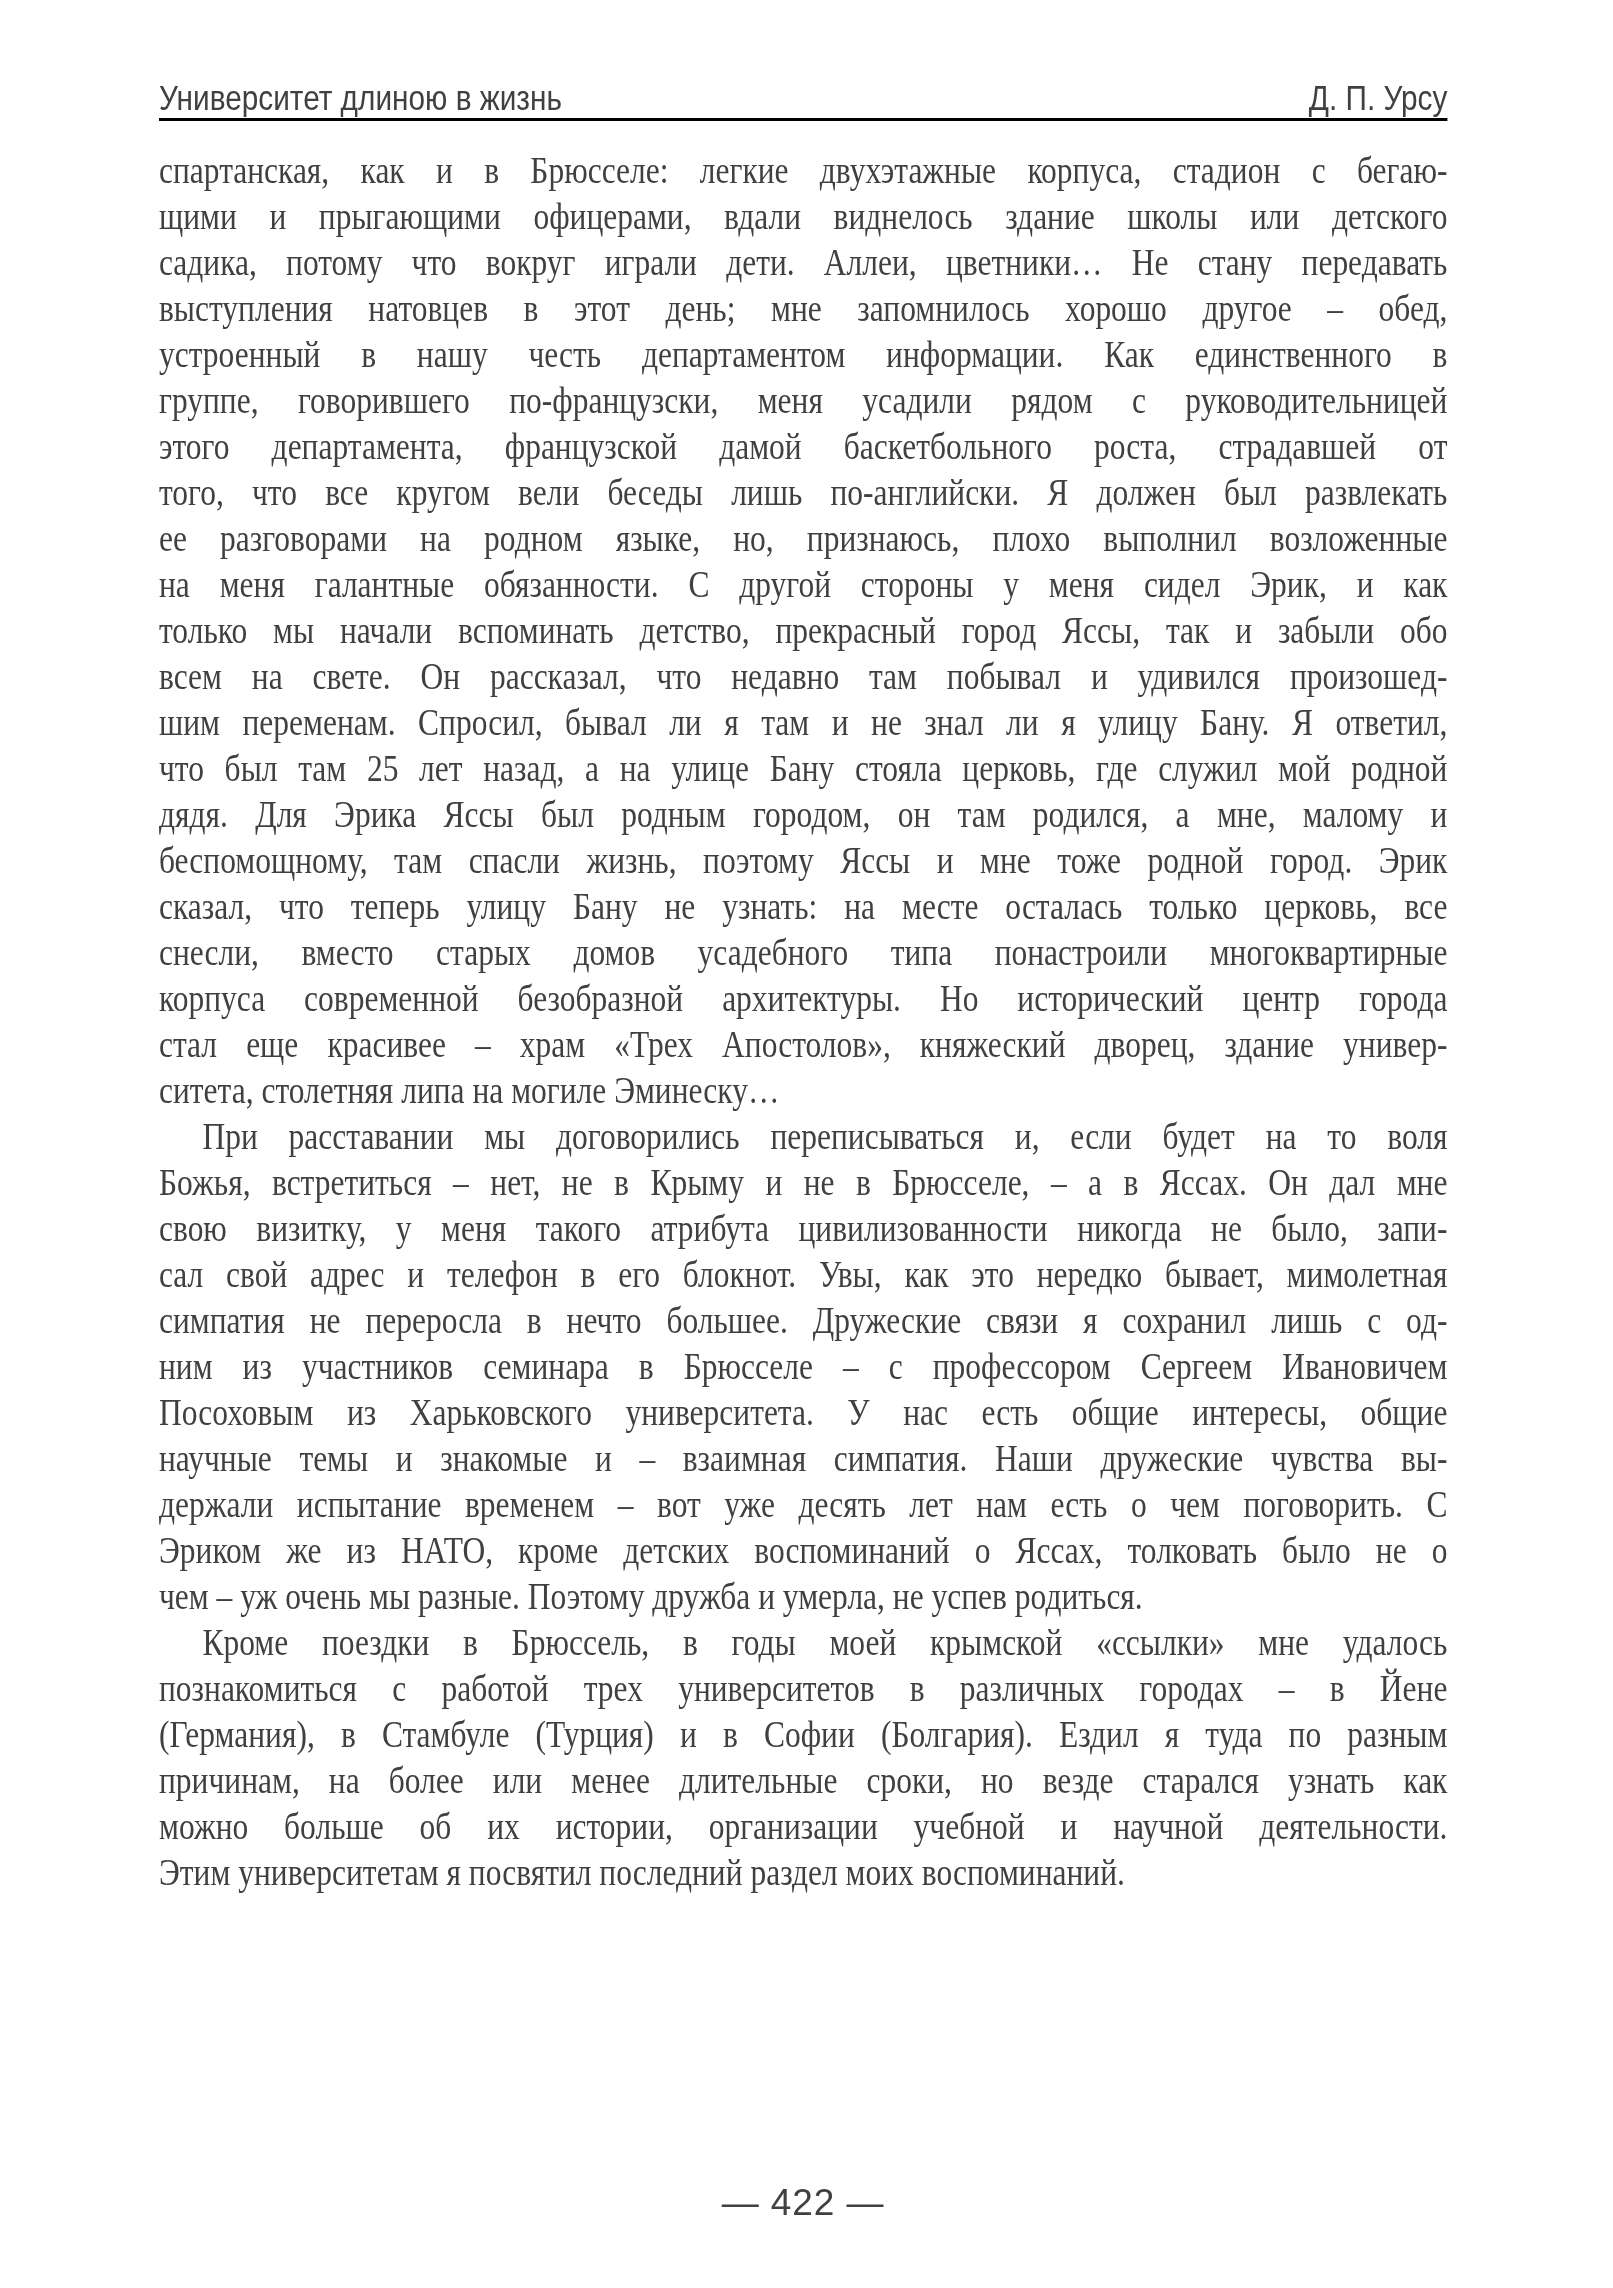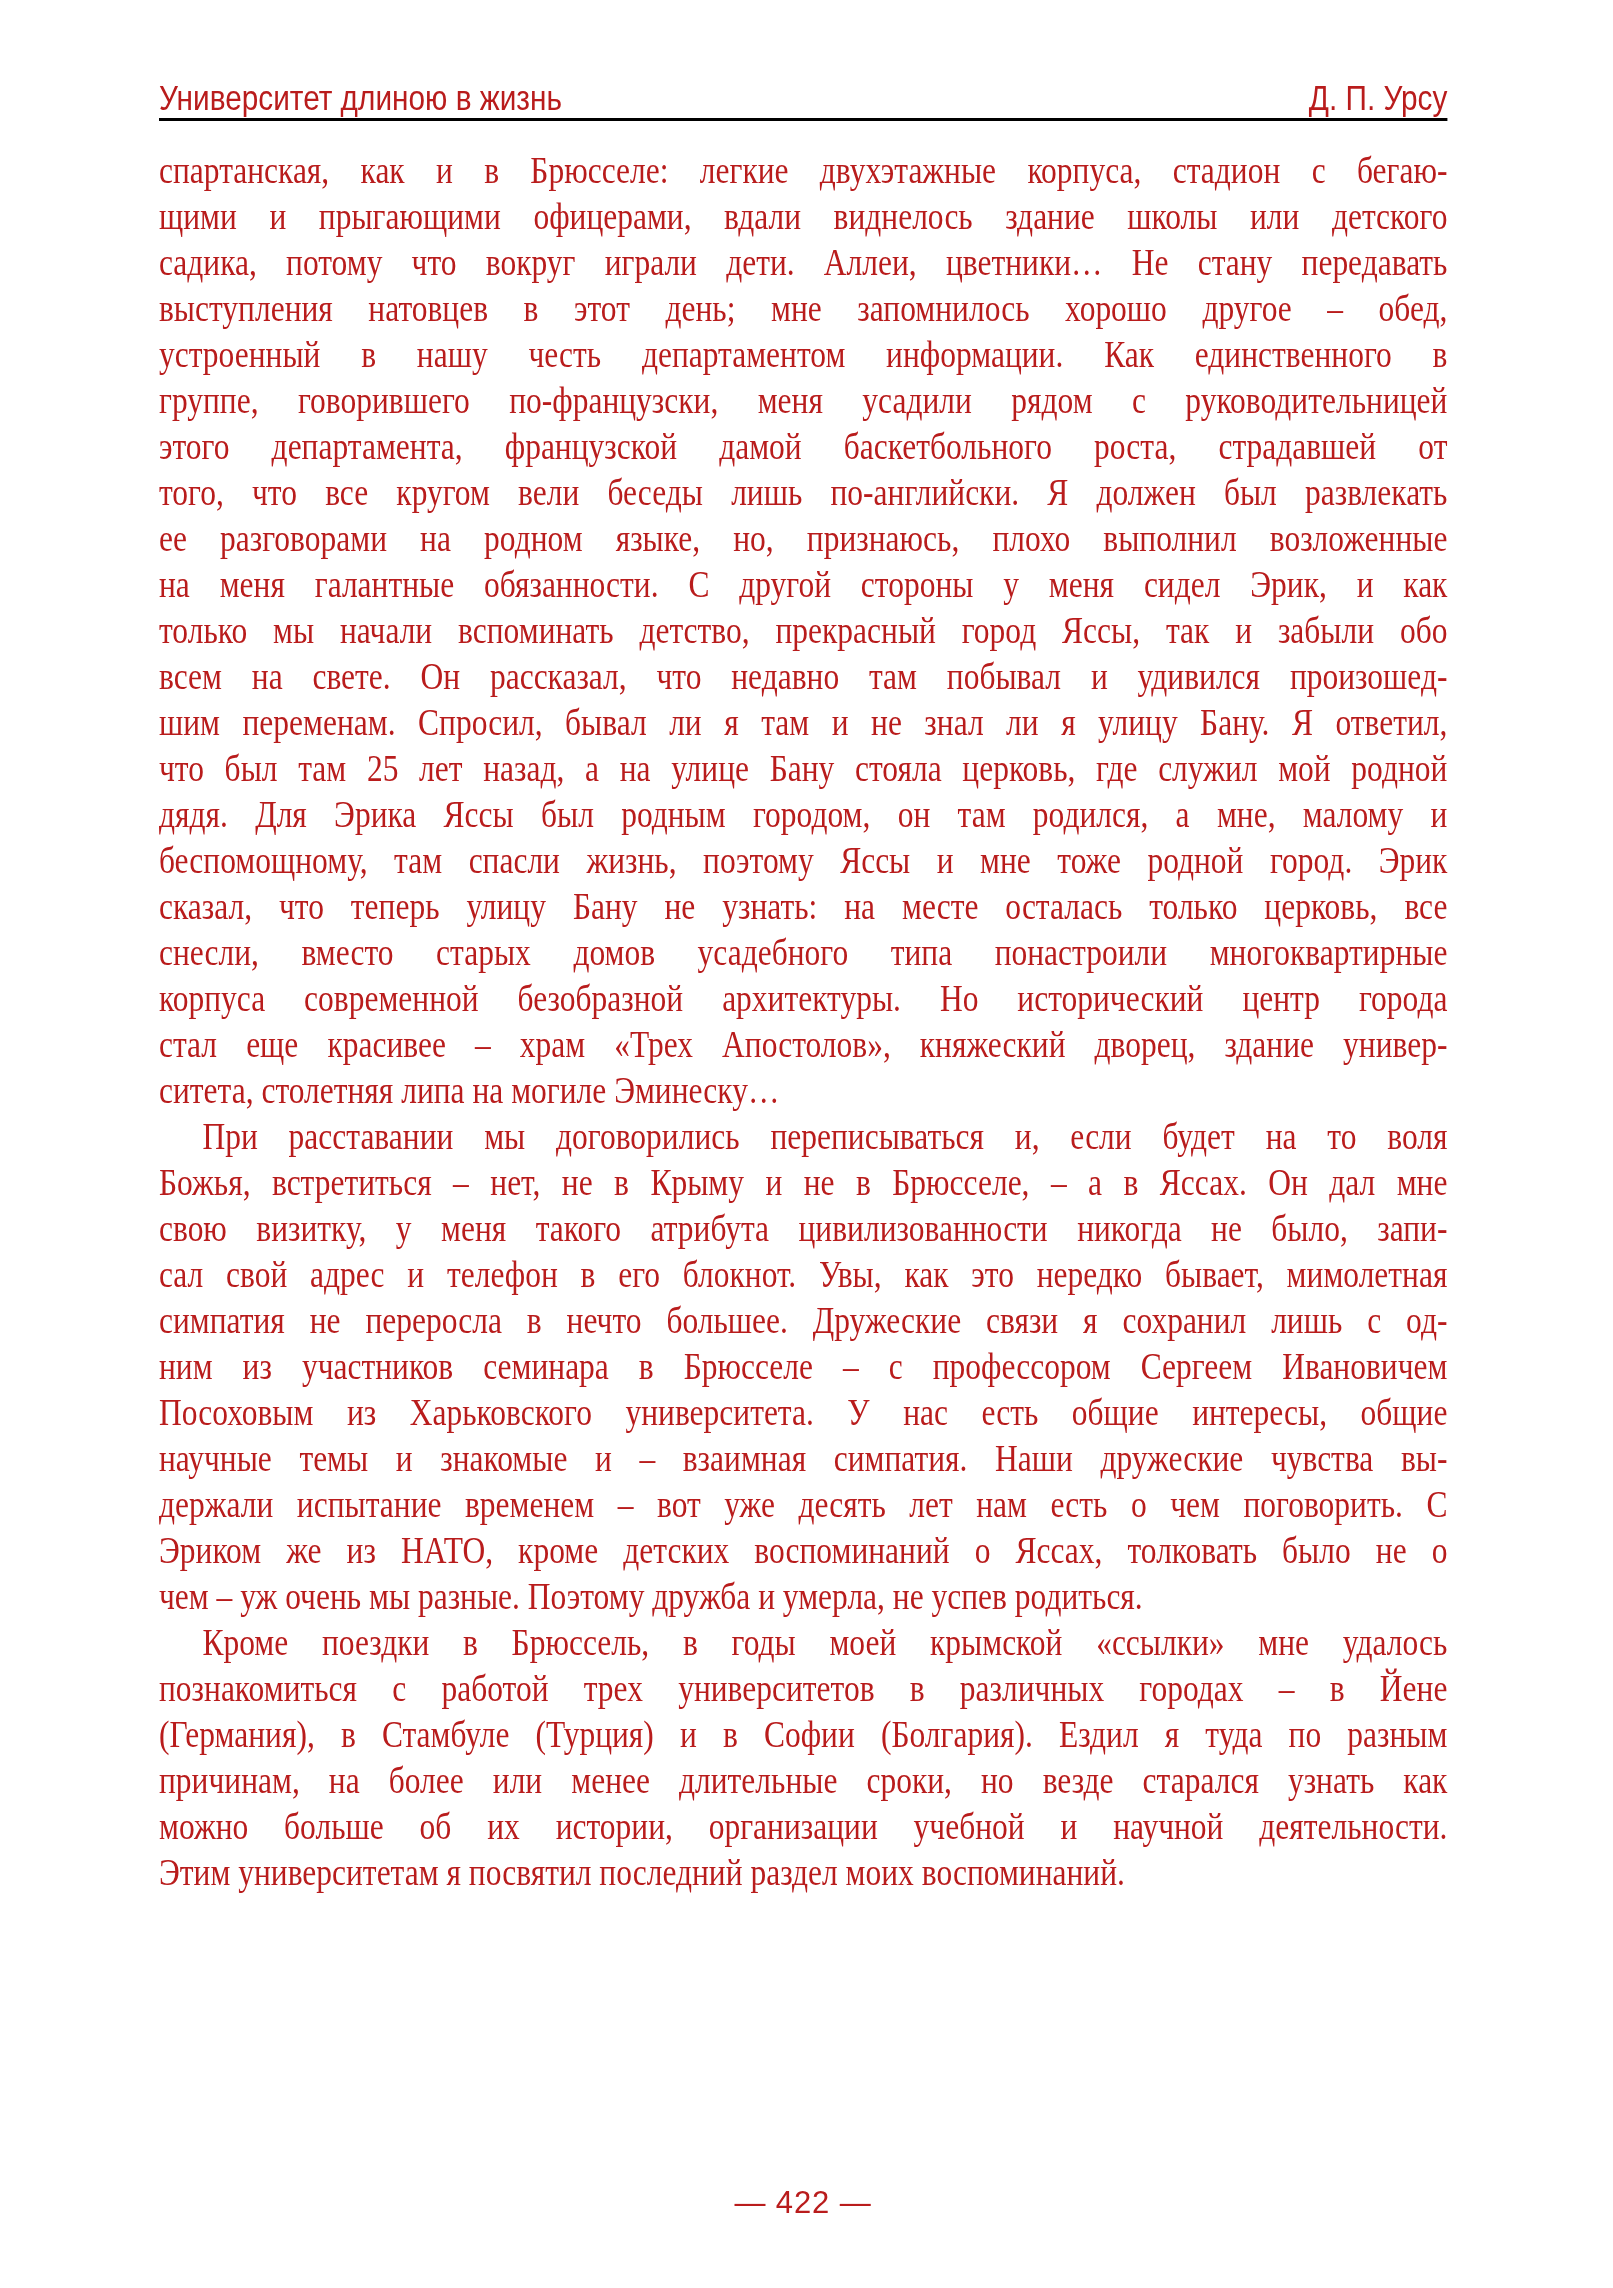--- a/index.html
+++ b/index.html
@@ -1,21 +1,21 @@
 <!DOCTYPE html>
 <html style="font-size:14.8px"><head>
 <meta charset="utf-8">
 <style>
   html, body { margin: 0; padding: 0; background: #ffffff; }
   .page {
     position: relative;
     width: 1613px;
     height: 2289px;
     background: #ffffff;
-    color: #b91c1c;
+    color: #404040;
     overflow: hidden;
   }
   
   .content {
     position: absolute;
     left: 159px;
     top: 0;
     width: 1514px;
     transform: scaleX(0.851);
     transform-origin: 0 0;
@@ -60,21 +60,21 @@
   }
   .line.para-end { text-align-last: left; }
   .para.indented .line:first-child { text-indent: 51px; }
   .footer {
     position: absolute;
     left: 159px;
     top: 2184px;
     width: 1288px;
     text-align: center;
     font-family: "Liberation Sans", sans-serif;
-    font-size: 31px;
+    font-size: 37px;
     line-height: 37px;
     letter-spacing: 0.9px;
   }
 </style>
 </head>
 <body>
 
 <div class="page">
   <div class="content">
     <div class="header">

